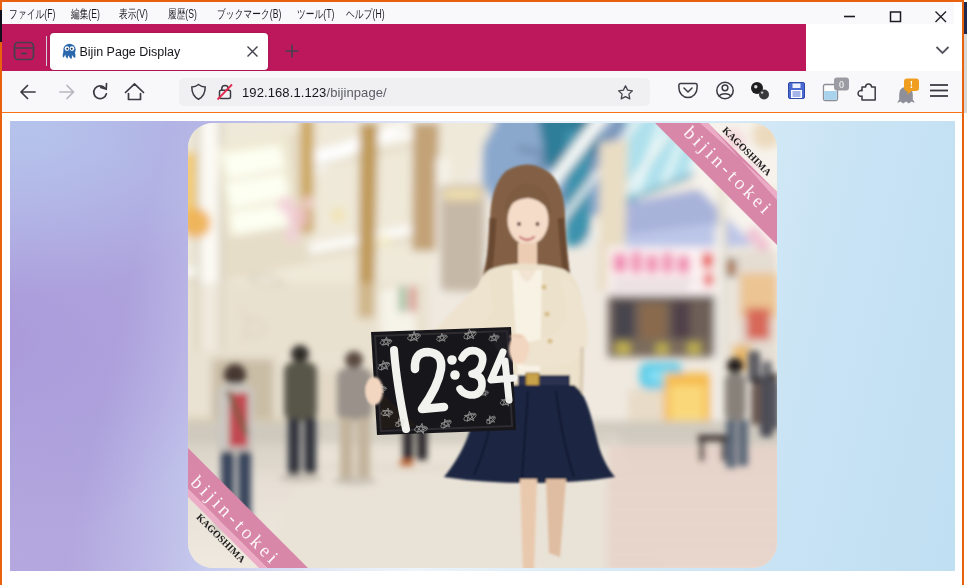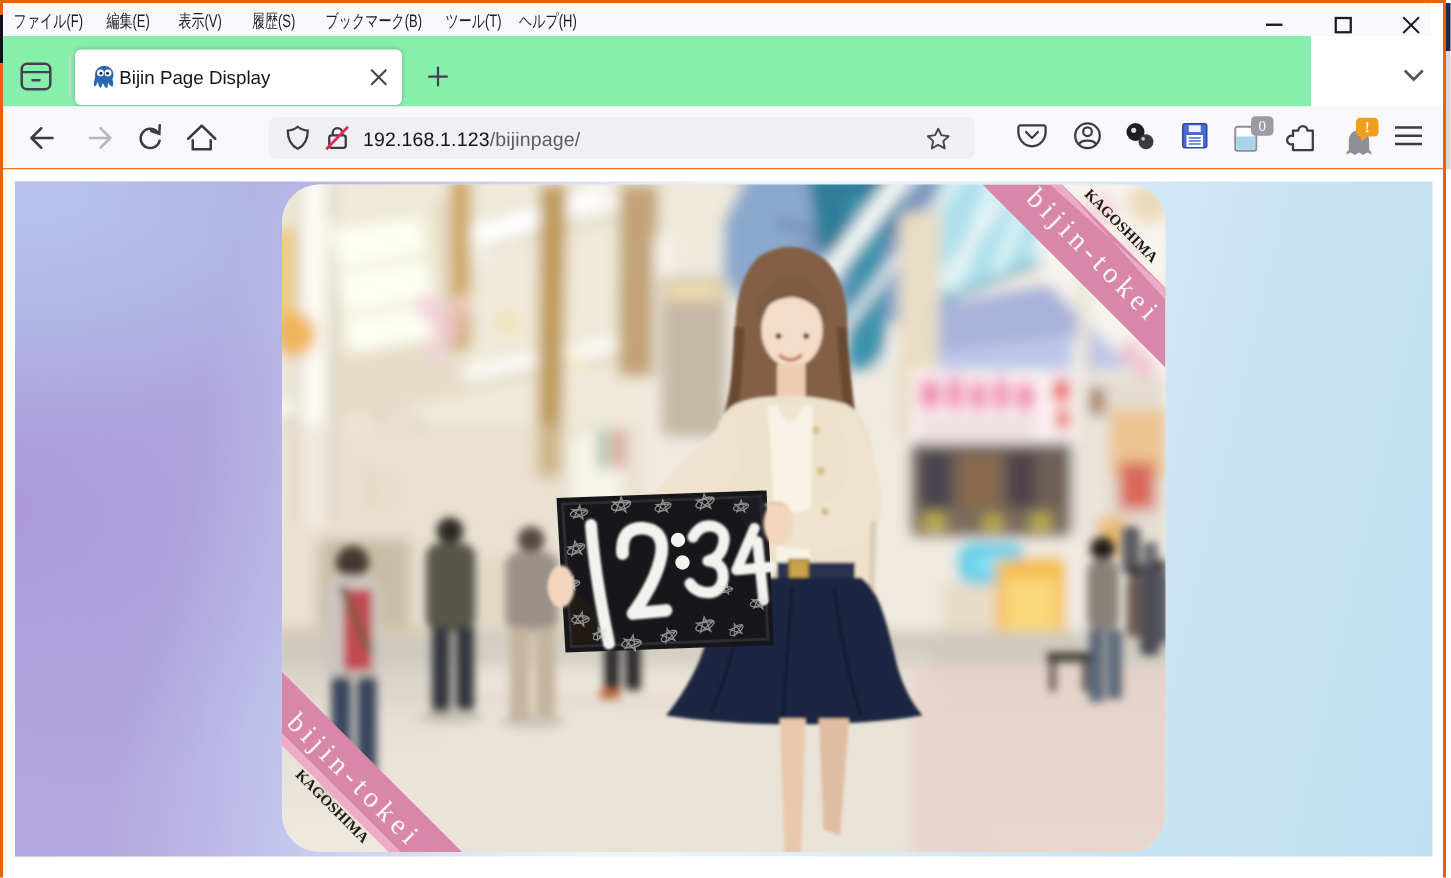--- a/index.html
+++ b/index.html
@@ -6,21 +6,21 @@
 #frame{position:absolute;left:0;top:0;width:967px;height:585px;}
 .abs{position:absolute;}
 #borderL{left:0;top:0;width:2px;height:585px;background:#e8620d;}
 #borderT{left:0;top:0;width:964px;height:2px;background:#e8620d;}
 #borderR{left:962px;top:0;width:2px;height:585px;background:#e8620d;}
 #navyR{left:964px;top:2px;width:3px;height:32px;background:#1e2950;}
 #greyR{left:964px;top:34px;width:3px;height:79px;background:#d7d7d7;}
 #blackL{left:0;top:10px;width:2px;height:32px;background:#10101c;}
 #menubar{left:2px;top:2px;width:952px;height:22px;background:#f9f9fb;font-size:12px;color:#1b1b24;}
 #menubar span{position:absolute;top:4px;white-space:nowrap;transform-origin:0 50%;transform:scaleX(.72);}
-#tabbar{left:2px;top:24px;width:872px;height:47px;background:#86efac;}
+#tabbar{left:2px;top:24px;width:804px;height:47px;background:#be185d;}
 #tab{left:47.5px;top:9px;width:218px;height:37px;background:#fff;border-radius:4px;
 box-shadow:0 0 3px rgba(0,0,0,.25);}
 #tabtitle{left:30px;top:12px;font-size:12.5px;color:#15141a;}
 #navbar{left:2px;top:71px;width:960px;height:41px;background:#f8f8fa;border-bottom:1px solid #f97316;}
 #urlbar{left:177px;top:7px;width:471px;height:28px;background:#f0f0f3;border-radius:5px;}
 #urltext{left:63px;top:6.5px;font-size:13px;color:#15141a;letter-spacing:.1px;}
 #urltext .grey{color:#5b5b66;}
 #content{left:2px;top:113px;width:960px;height:466px;background:#fff;}
 #grad{left:8px;top:8px;width:945px;height:450px;
 background:

